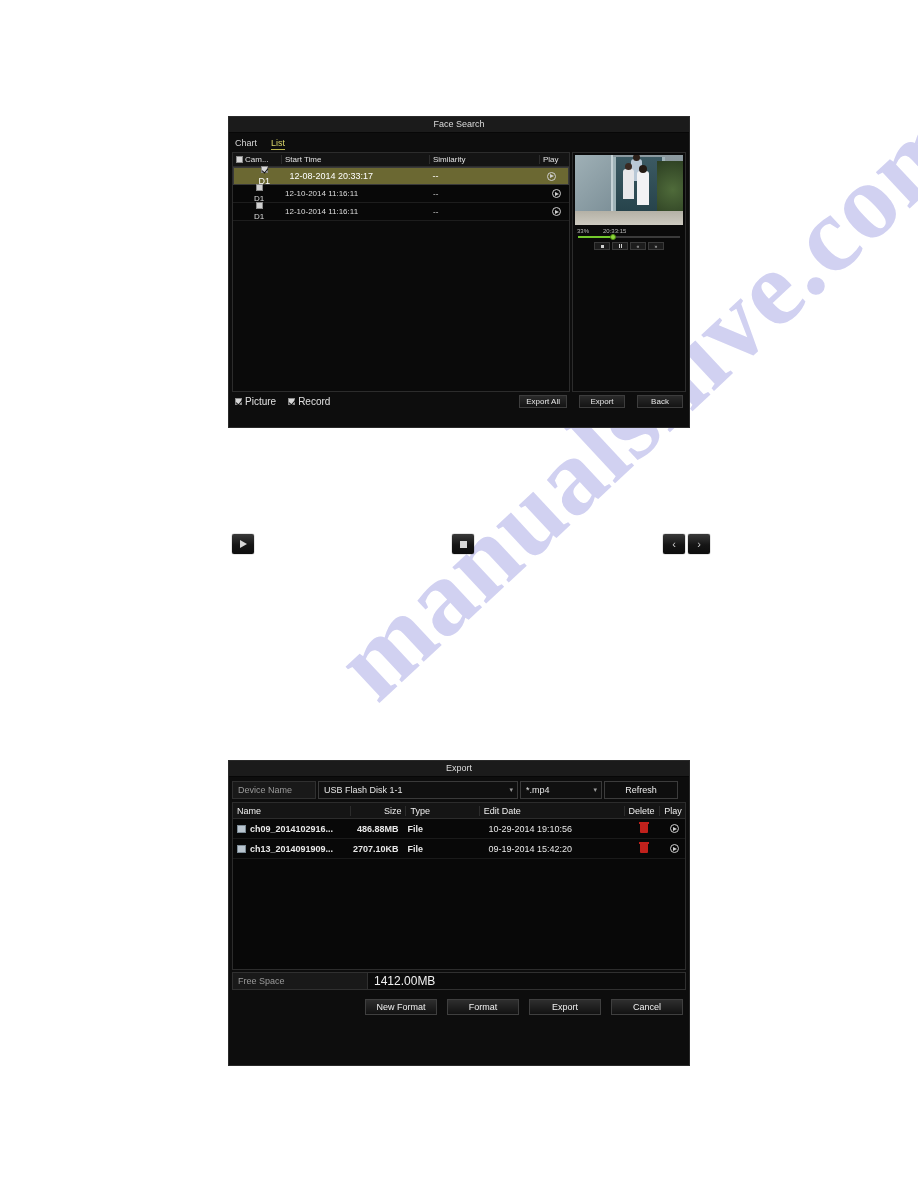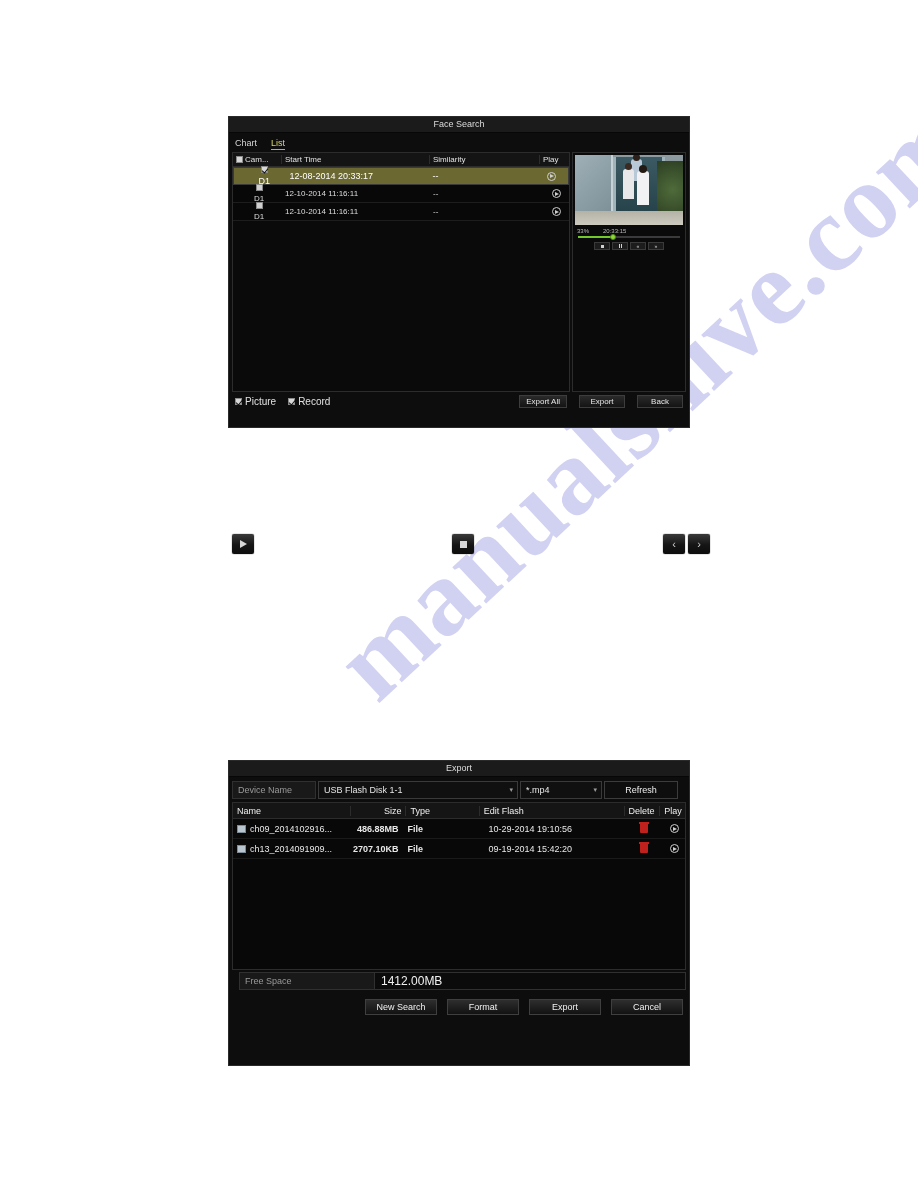--- a/index.html
+++ b/index.html
@@ -399,21 +399,21 @@
 
   .ex-row {
     display: flex;
     height: 19px;
     align-items: center;
     font-size: 9px;
     color: #e8e8e8;
     border-bottom: 1px solid #1a1a1a;
   }
   .exd { box-sizing: border-box; padding-left: 4px; }
-  .exd-name { width: 118px; display: flex; align-items: center; gap: 4px; font-weight: normal;}
+  .exd-name { width: 118px; display: flex; align-items: center; gap: 4px; font-weight: bold;}
   .exd-size { width: 56px; text-align: right; padding-right: 4px; font-weight: bold;}
   .exd-type { width: 74px; padding-left: 5px; font-weight: bold;}
   .exd-date { width: 146px; padding-left: 6px; font-weight: normal; margin-left: 8px;}
   .exd-del  { width: 36px; display: flex; justify-content: center;}
   .exd-play { width: 26px; display: flex; justify-content: center;}
   .filebox {
     width: 9px; height: 8px;
     background: #b9c5cf;
     border: 1px solid #7c8b96;
     box-sizing: border-box;
@@ -426,21 +426,21 @@
     border-radius: 0 0 1px 1px;
   }
   .trash::before {
     content: "";
     position: absolute; left: -1px; top: -2px;
     width: 10px; height: 2px; background: #c1211c;
   }
 
   .ex-free {
     display: flex;
-    margin: 2px 3px 0 10px;
+    margin: 2px 3px 0 3px;
     height: 22px;
   }
   .free-label {
     width: 136px; height: 18px; line-height: 16px;
     background: #191919; border: 1px solid #303030;
     font-size: 9px; color: #9a9a9a; padding-left: 5px;
     box-sizing: border-box;
   }
   .free-val {
     flex: 1; height: 18px; line-height: 16px;
@@ -614,21 +614,21 @@
       <span class="caret">▾</span>
     </div>
     <div class="btn-refresh">Refresh</div>
   </div>
 
   <div class="ex-table">
     <div class="ex-thead">
       <div class="exh exh-name">Name</div>
       <div class="exh exh-size">Size</div>
       <div class="exh exh-type">Type</div>
-      <div class="exh exh-date">Edit Flash</div>
+      <div class="exh exh-date">Edit Date</div>
       <div class="exh exh-del">Delete</div>
       <div class="exh exh-play">Play</div>
     </div>
 
     <div class="ex-row">
       <div class="exd exd-name">
         <span class="filebox"></span>
         <span>ch09_2014102916...</span>
       </div>
       <div class="exd exd-size">486.88MB</div>
@@ -658,18 +658,18 @@
       </div>
     </div>
   </div>
 
   <div class="ex-free">
     <div class="free-label">Free Space</div>
     <div class="free-val">1412.00MB</div>
   </div>
 
   <div class="ex-buttons">
-    <div class="btn-wide">New Search</div>
+    <div class="btn-wide">New Format</div>
     <div class="btn-wide">Format</div>
     <div class="btn-wide">Export</div>
     <div class="btn-wide">Cancel</div>
   </div>
 </div>
 
 </body></html>

